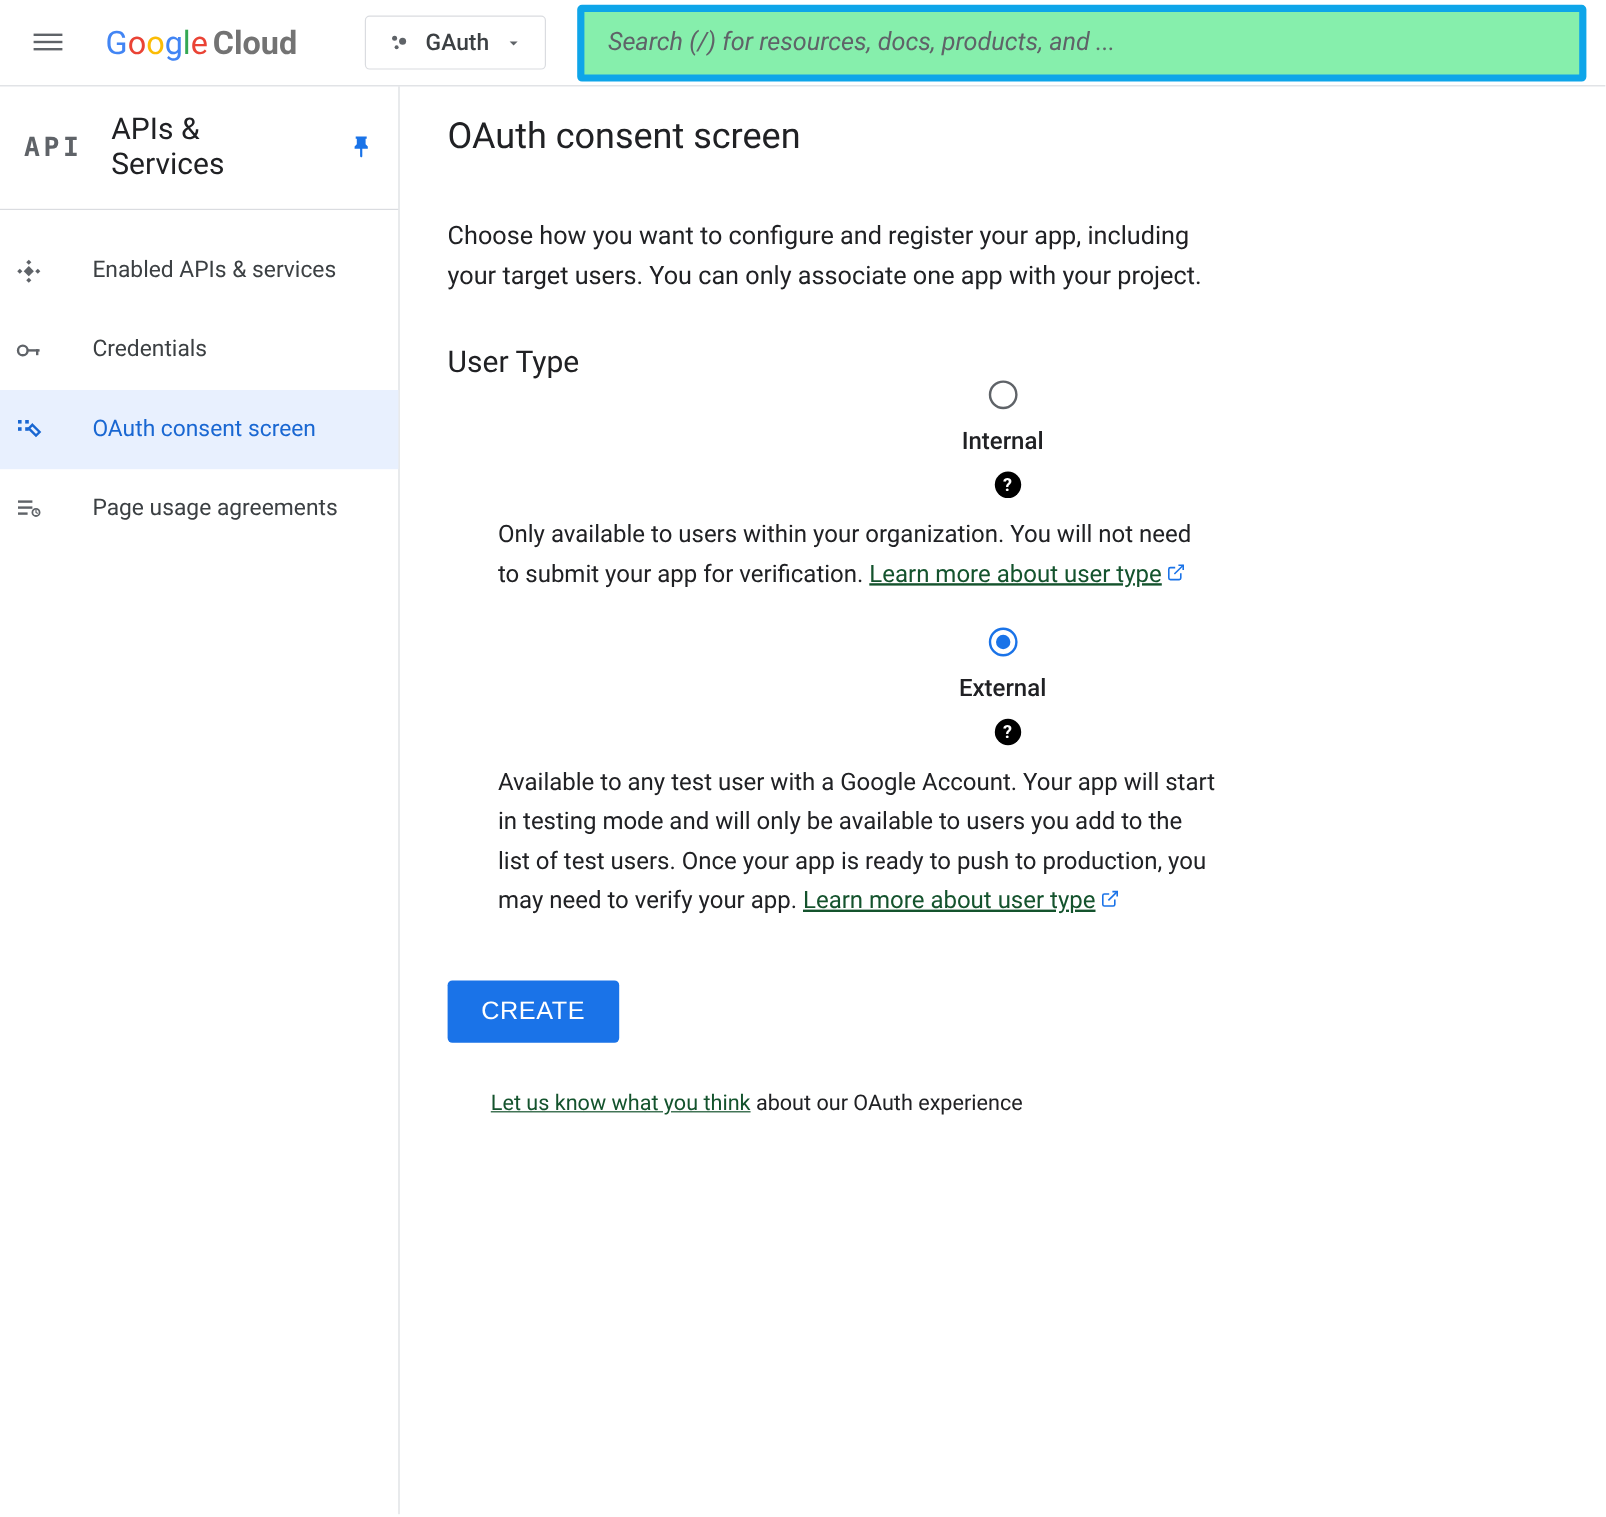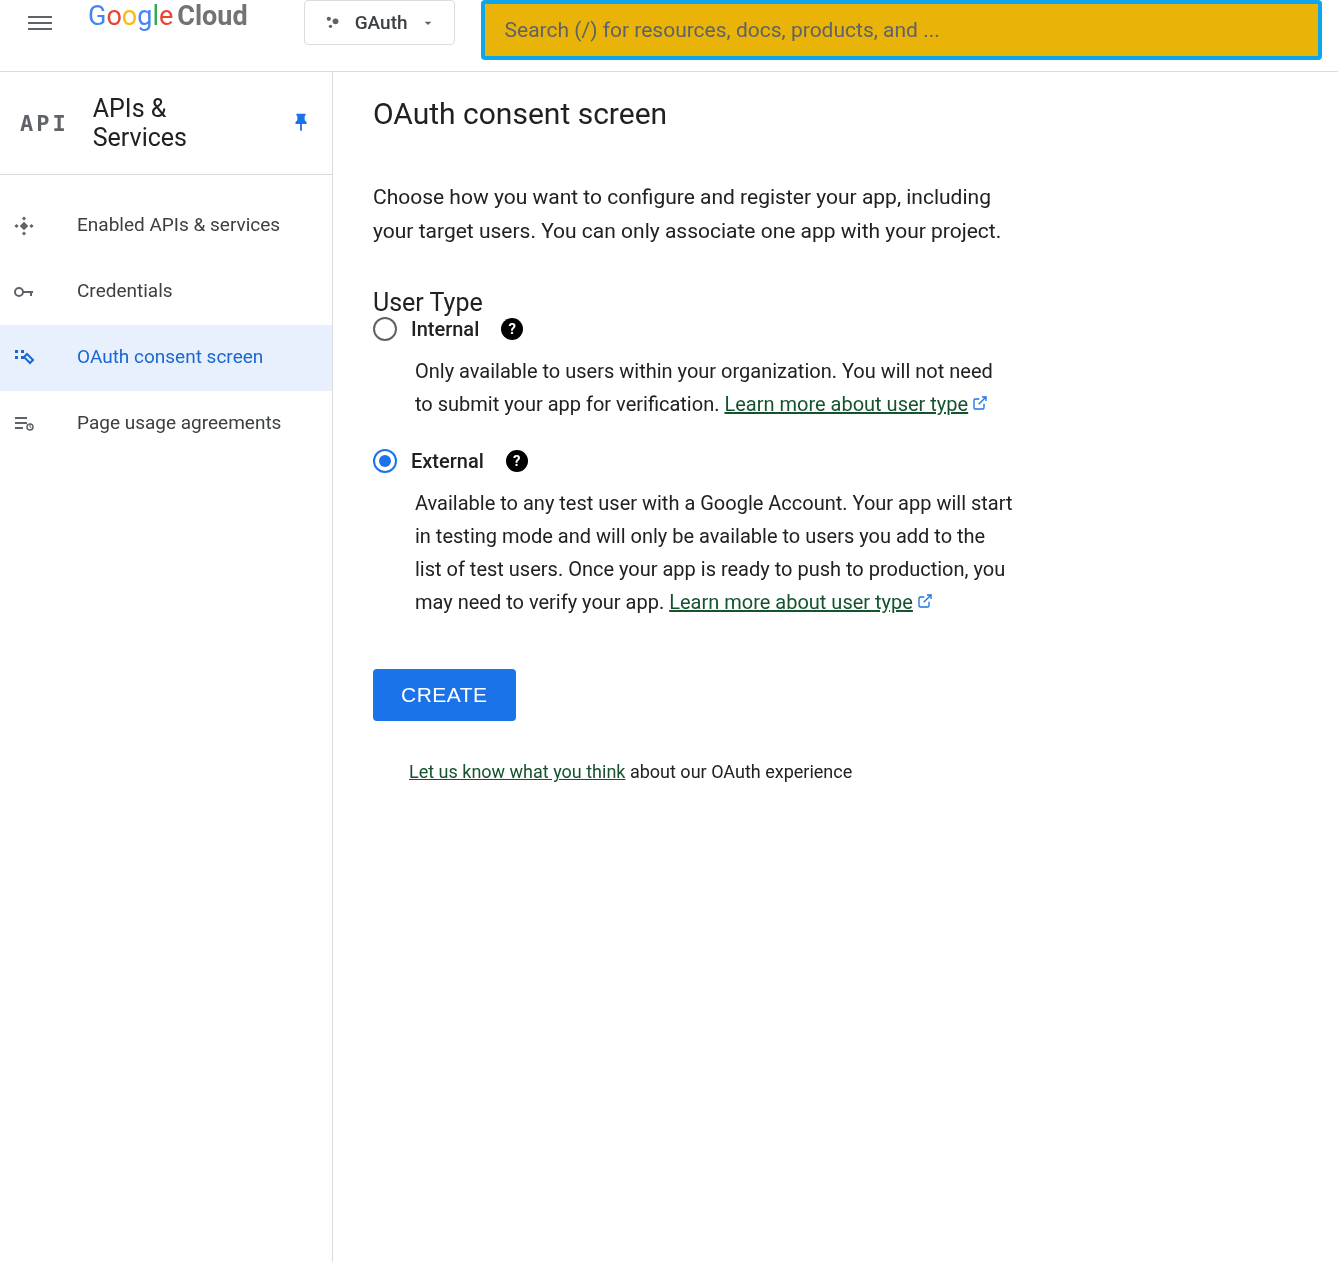--- a/index.html
+++ b/index.html
@@ -1,31 +1,31 @@
 <!DOCTYPE html>
 <html><head>
 <meta charset="utf-8">
 <style>
 * { box-sizing: border-box; margin: 0; padding: 0; }
 body { font-family: 'Google Sans', Roboto, Arial, sans-serif; color: #202124; background: #fff; width: 1338px; }
 
 
-.header { display: flex; align-items: flex-start; height: 72px; padding: 0 16px; border-bottom: 1px solid #dadce0; gap: 16px; }
+.header { display: flex; align-items: center; height: 72px; padding: 0 16px; border-bottom: 1px solid #dadce0; gap: 16px; }
 .hamburger { width: 24px; height: 24px; cursor: pointer; padding: 12px; box-sizing: content-box; }
 .hamburger-line { width: 24px; height: 2px; background: #5f6368; margin: 4px 0; }
 .logo { display: flex; align-items: center; gap: 4px; font-size: 27px; margin-left: 8px; }
 .logo-google .g1 { color: #4285F4; }
 .logo-google .g2 { color: #EA4335; }
 .logo-google .g3 { color: #FBBC05; }
 .logo-google .g4 { color: #4285F4; }
 .logo-google .g5 { color: #34A853; }
 .logo-google .g6 { color: #EA4335; }
 .logo-cloud { color: #737373; font-weight: 700; }
 .project-selector { display: flex; align-items: center; border: 1px solid #dadce0; border-radius: 4px; padding: 10px 18px; gap: 12px; cursor: pointer; font-size: 19px; color: #3c4043; font-weight: 500; margin-left: 40px; }
-.search-box { flex: 1; border: 4px solid #0ea5e9; border-radius: 4px; padding: 14px 20px; font-size: 21px; color: #5f6368; background: #eab308; margin-left: 10px; }
+.search-box { flex: 1; border: 6px solid #0ea5e9; border-radius: 4px; padding: 14px 20px; font-size: 21px; color: #5f6368; background: #86efac; margin-left: 10px; font-style: italic; }
 
 
 .body-wrap { display: flex; }
 
 
 .sidebar { width: 333px; border-right: 1px solid #dadce0; min-height: 1190px; }
 .sidebar-header { display: flex; align-items: center; padding: 22px 20px; gap: 24px; border-bottom: 1px solid #dadce0; }
 .api-badge { font-family: monospace; font-size: 22px; font-weight: bold; letter-spacing: 3px; color: #5f6368; }
 .sidebar-title { font-size: 25px; color: #202124; font-weight: 400; flex: 1; }
 .pin-icon { color: #1a73e8; width: 22px; height: 22px; }
@@ -36,21 +36,21 @@
 .nav-icon { width: 26px; height: 26px; color: #5f6368; display: flex; align-items: center; justify-content: center; }
 
 
 .main { flex: 1; padding: 24px 40px; }
 .page-title { font-size: 30px; font-weight: 400; color: #202124; margin-bottom: 50px; }
 .intro-text { font-size: 21px; line-height: 1.6; color: #202124; margin-bottom: 40px; max-width: 660px; }
 .section-header { font-size: 25px; font-weight: 400; margin-top: 40px; }
 
 .radio-group { display: flex; flex-direction: column; gap: 28px; }
 .radio-option { display: flex; flex-direction: column; }
-.radio-row { display: flex; align-items: center; gap: 14px; }
+.radio-row { display: flex; align-items: center; gap: 14px; flex-direction: column; }
 .radio-circle { width: 24px; height: 24px; border: 2px solid #5f6368; border-radius: 50%; flex-shrink: 0; position: relative; cursor: pointer; }
 .radio-circle.checked { border-color: #1a73e8; }
 .radio-circle.checked::after { content: ''; position: absolute; top: 4px; left: 4px; width: 12px; height: 12px; background: #1a73e8; border-radius: 50%; }
 .radio-label { font-size: 20px; font-weight: 500; }
 .help-icon { width: 22px; height: 22px; background: #000; color: #fff; border-radius: 50%; display: flex; align-items: center; justify-content: center; font-size: 15px; font-weight: bold; cursor: pointer; margin-left: 8px; }
 .radio-desc { font-size: 20px; line-height: 1.65; color: #202124; margin-left: 42px; margin-top: 14px; max-width: 600px; }
 .link { color: #14532d; text-decoration: underline; cursor: pointer; }
 .ext-icon { display: inline-block; width: 16px; height: 16px; margin-left: 4px; vertical-align: baseline; }
 
 .create-btn { background: #1a73e8; color: #fff; border: none; border-radius: 4px; padding: 14px 28px; font-size: 21px; font-weight: 500; cursor: pointer; margin-top: 50px; letter-spacing: 0.5px; }

